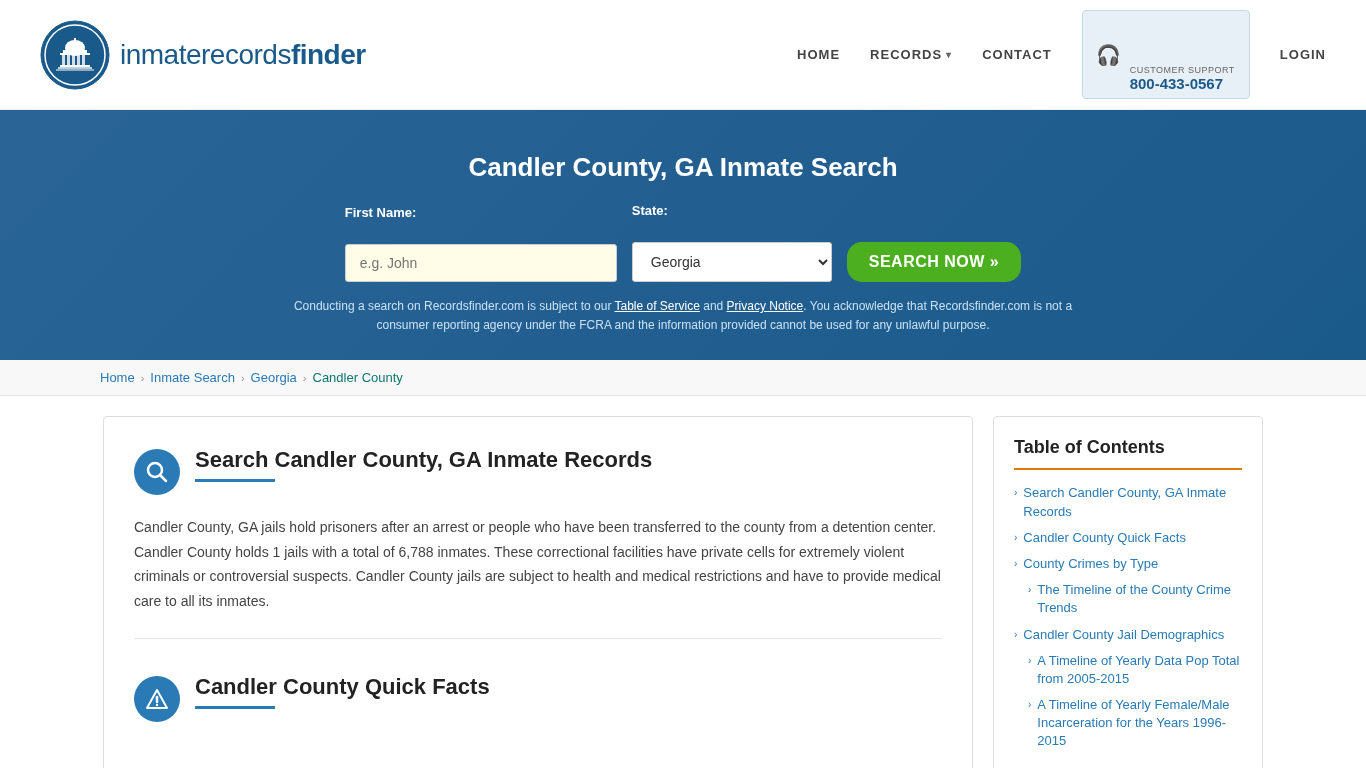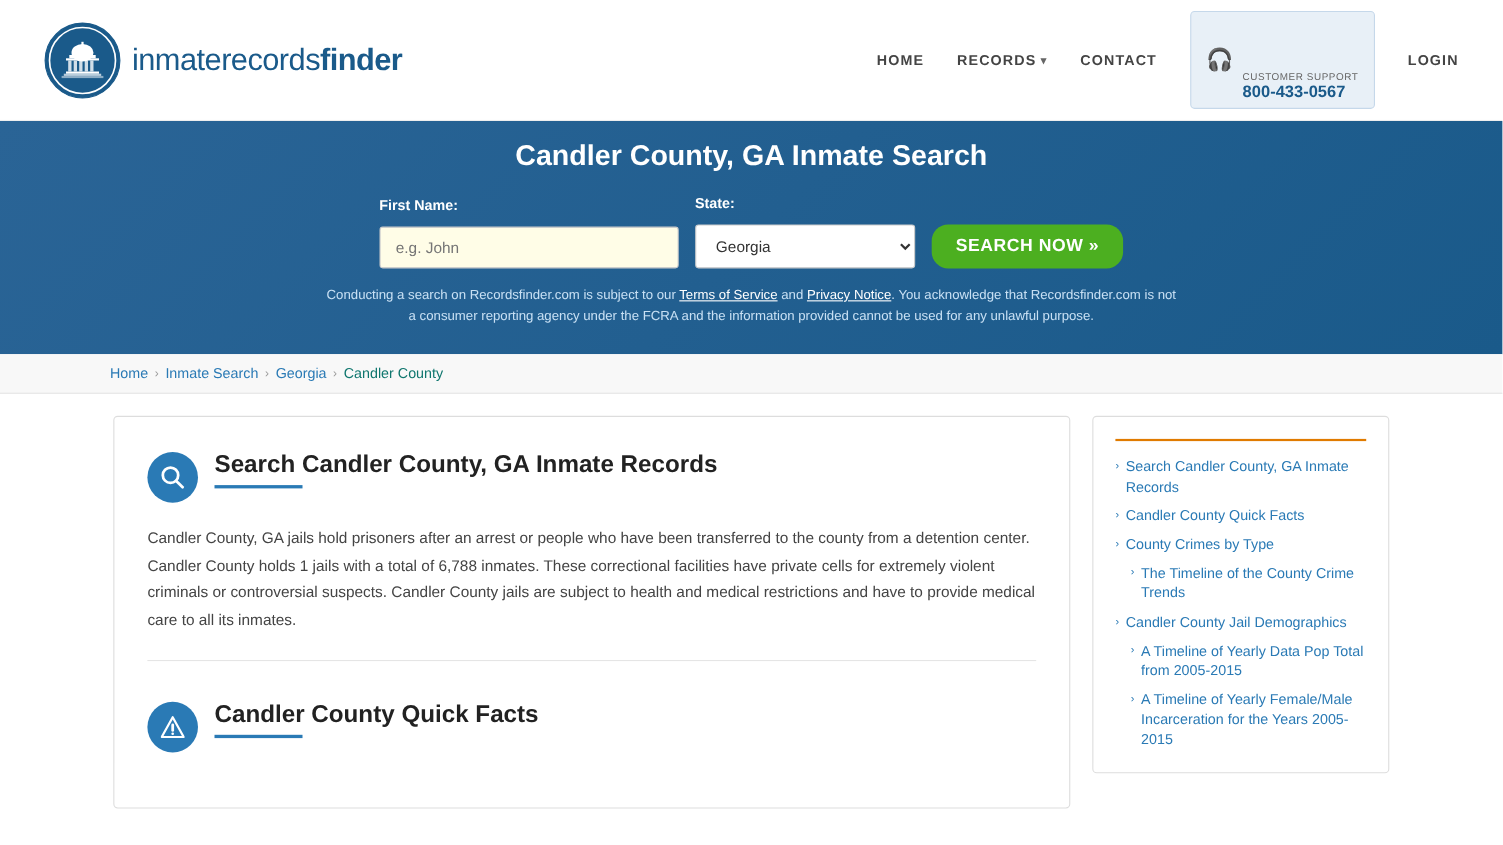--- a/index.html
+++ b/index.html
@@ -84,40 +84,40 @@
       font-weight: 700;
       color: #444;
       letter-spacing: 1px;
       cursor: pointer;
     }
 
     
     .search-banner {
       background: #2a6496;
       background: linear-gradient(135deg, #2a6496 0%, #1a5a8a 100%);
-      padding: 16px 40px 25px;
+      padding: 42px 40px 25px;
       text-align: center;
     }
     .banner-title {
       color: #fff;
       font-size: 26px;
       font-weight: 700;
       margin-bottom: 20px;
     }
     .search-form {
       display: flex;
       align-items: flex-end;
       justify-content: center;
       gap: 15px;
       margin-bottom: 15px;
     }
     .field-group {
       display: flex;
       flex-direction: column;
-      gap: 12px;
+      gap: 24px;
       text-align: left;
     }
     .field-label {
       color: #fff;
       font-size: 13px;
       font-weight: 600;
     }
     .text-input {
       width: 272px;
       padding: 10px 14px;
@@ -375,21 +375,21 @@
         <option>Florida</option>
         <option>New York</option>
         <option>Texas</option>
       </select>
     </div>
     <button class="search-btn">SEARCH NOW »</button>
   </div>
 
   <p class="disclaimer">
     Conducting a search on Recordsfinder.com is subject to our
-    <a href="#">Terms of Service</a>
+    <a href="#">Table of Service</a>
     and
     <a href="#">Privacy Notice</a>.
     You acknowledge that Recordsfinder.com is not a consumer reporting agency under the FCRA and the information provided cannot be used for any unlawful purpose.
   </p>
 </section>
 
 <nav class="breadcrumb">
   <a href="#">Home</a>
   <span class="breadcrumb-sep">›</span>
   <a href="#">Inmate Search</a>
@@ -431,20 +431,21 @@
         <div>
           <h2 class="section-title">Candler County Quick Facts</h2>
           <div class="section-underline"></div>
         </div>
       </div>
     </div>
 
   </main>
 
   <aside class="sidebar">
+    <h3 class="toc-title">Table of Contents</h3>
     <div class="toc-underline"></div>
     <ul class="toc-list">
       <li class="toc-item">
         <span class="toc-chevron">›</span>
         <a href="#">Search Candler County, GA Inmate Records</a>
       </li>
       <li class="toc-item">
         <span class="toc-chevron">›</span>
         <a href="#">Candler County Quick Facts</a>
       </li>
@@ -459,18 +460,18 @@
       <li class="toc-item">
         <span class="toc-chevron">›</span>
         <a href="#">Candler County Jail Demographics</a>
       </li>
       <li class="toc-item toc-sub">
         <span class="toc-chevron">›</span>
         <a href="#">A Timeline of Yearly Data Pop Total from 2005-2015</a>
       </li>
       <li class="toc-item toc-sub">
         <span class="toc-chevron">›</span>
-        <a href="#">A Timeline of Yearly Female/Male Incarceration for the Years 2005-2015</a>
+        <a href="#">A Timeline of Yearly Female/Male Incarceration for the Years 1996-2015</a>
       </li>
     </ul>
   </aside>
 
 </div>
 
 </body></html>

